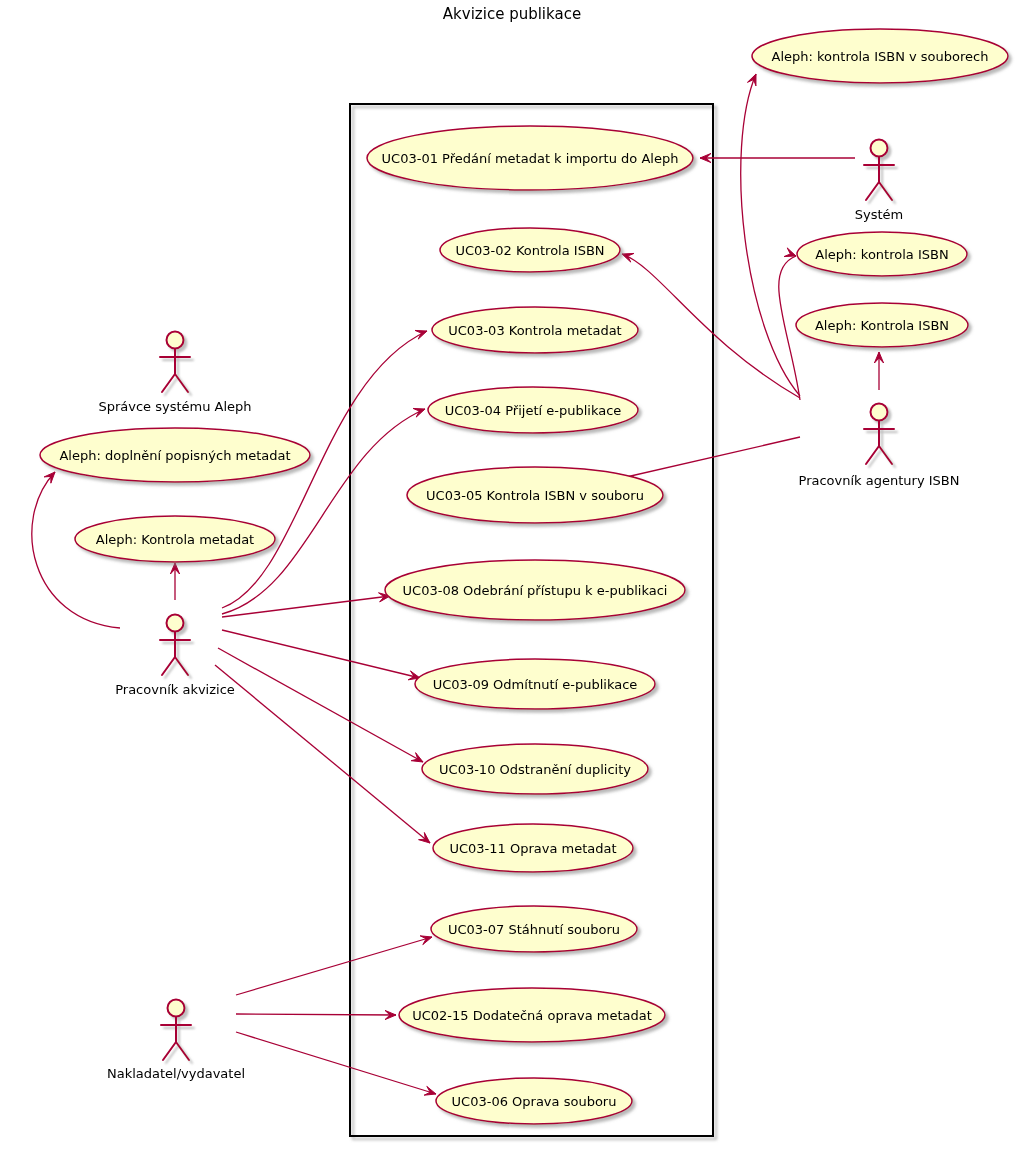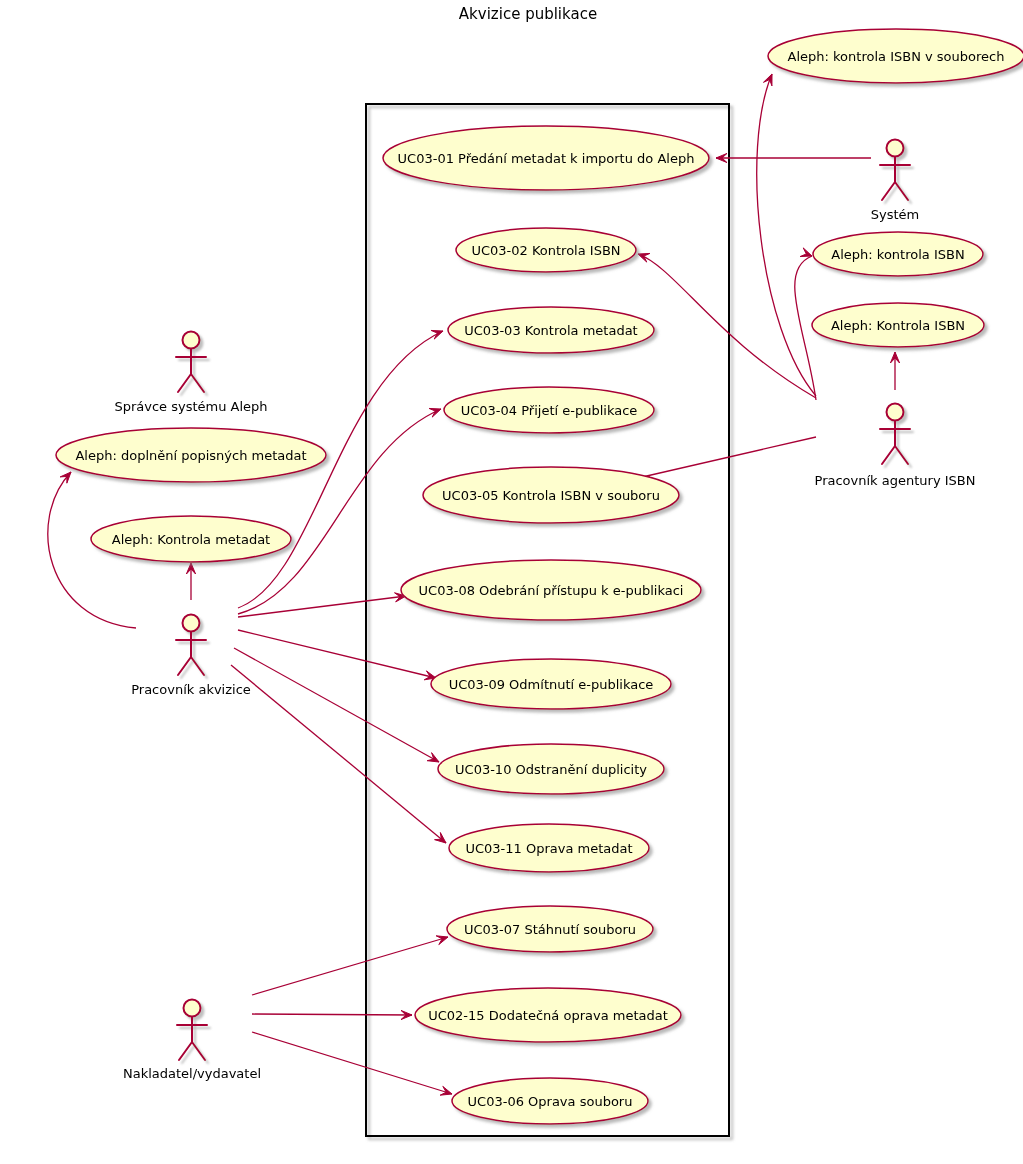--- a/index.html
+++ b/index.html
@@ -9,21 +9,21 @@
   }
   body {
     width: 1023px;
     height: 1164px;
     position: relative;
     font-family: "DejaVu Sans", sans-serif;
     overflow: hidden;
   }
   #diagram-root {
     position: absolute;
-    top: 0; left: 16px;
+    top: 0; left: 0;
     width: 846px;
     height: 1164px;
   }
   svg#uml-canvas {
     position: absolute;
     top: 0; left: 0;
     width: 1023px;
     height: 1164px;
     display: block;
   }

